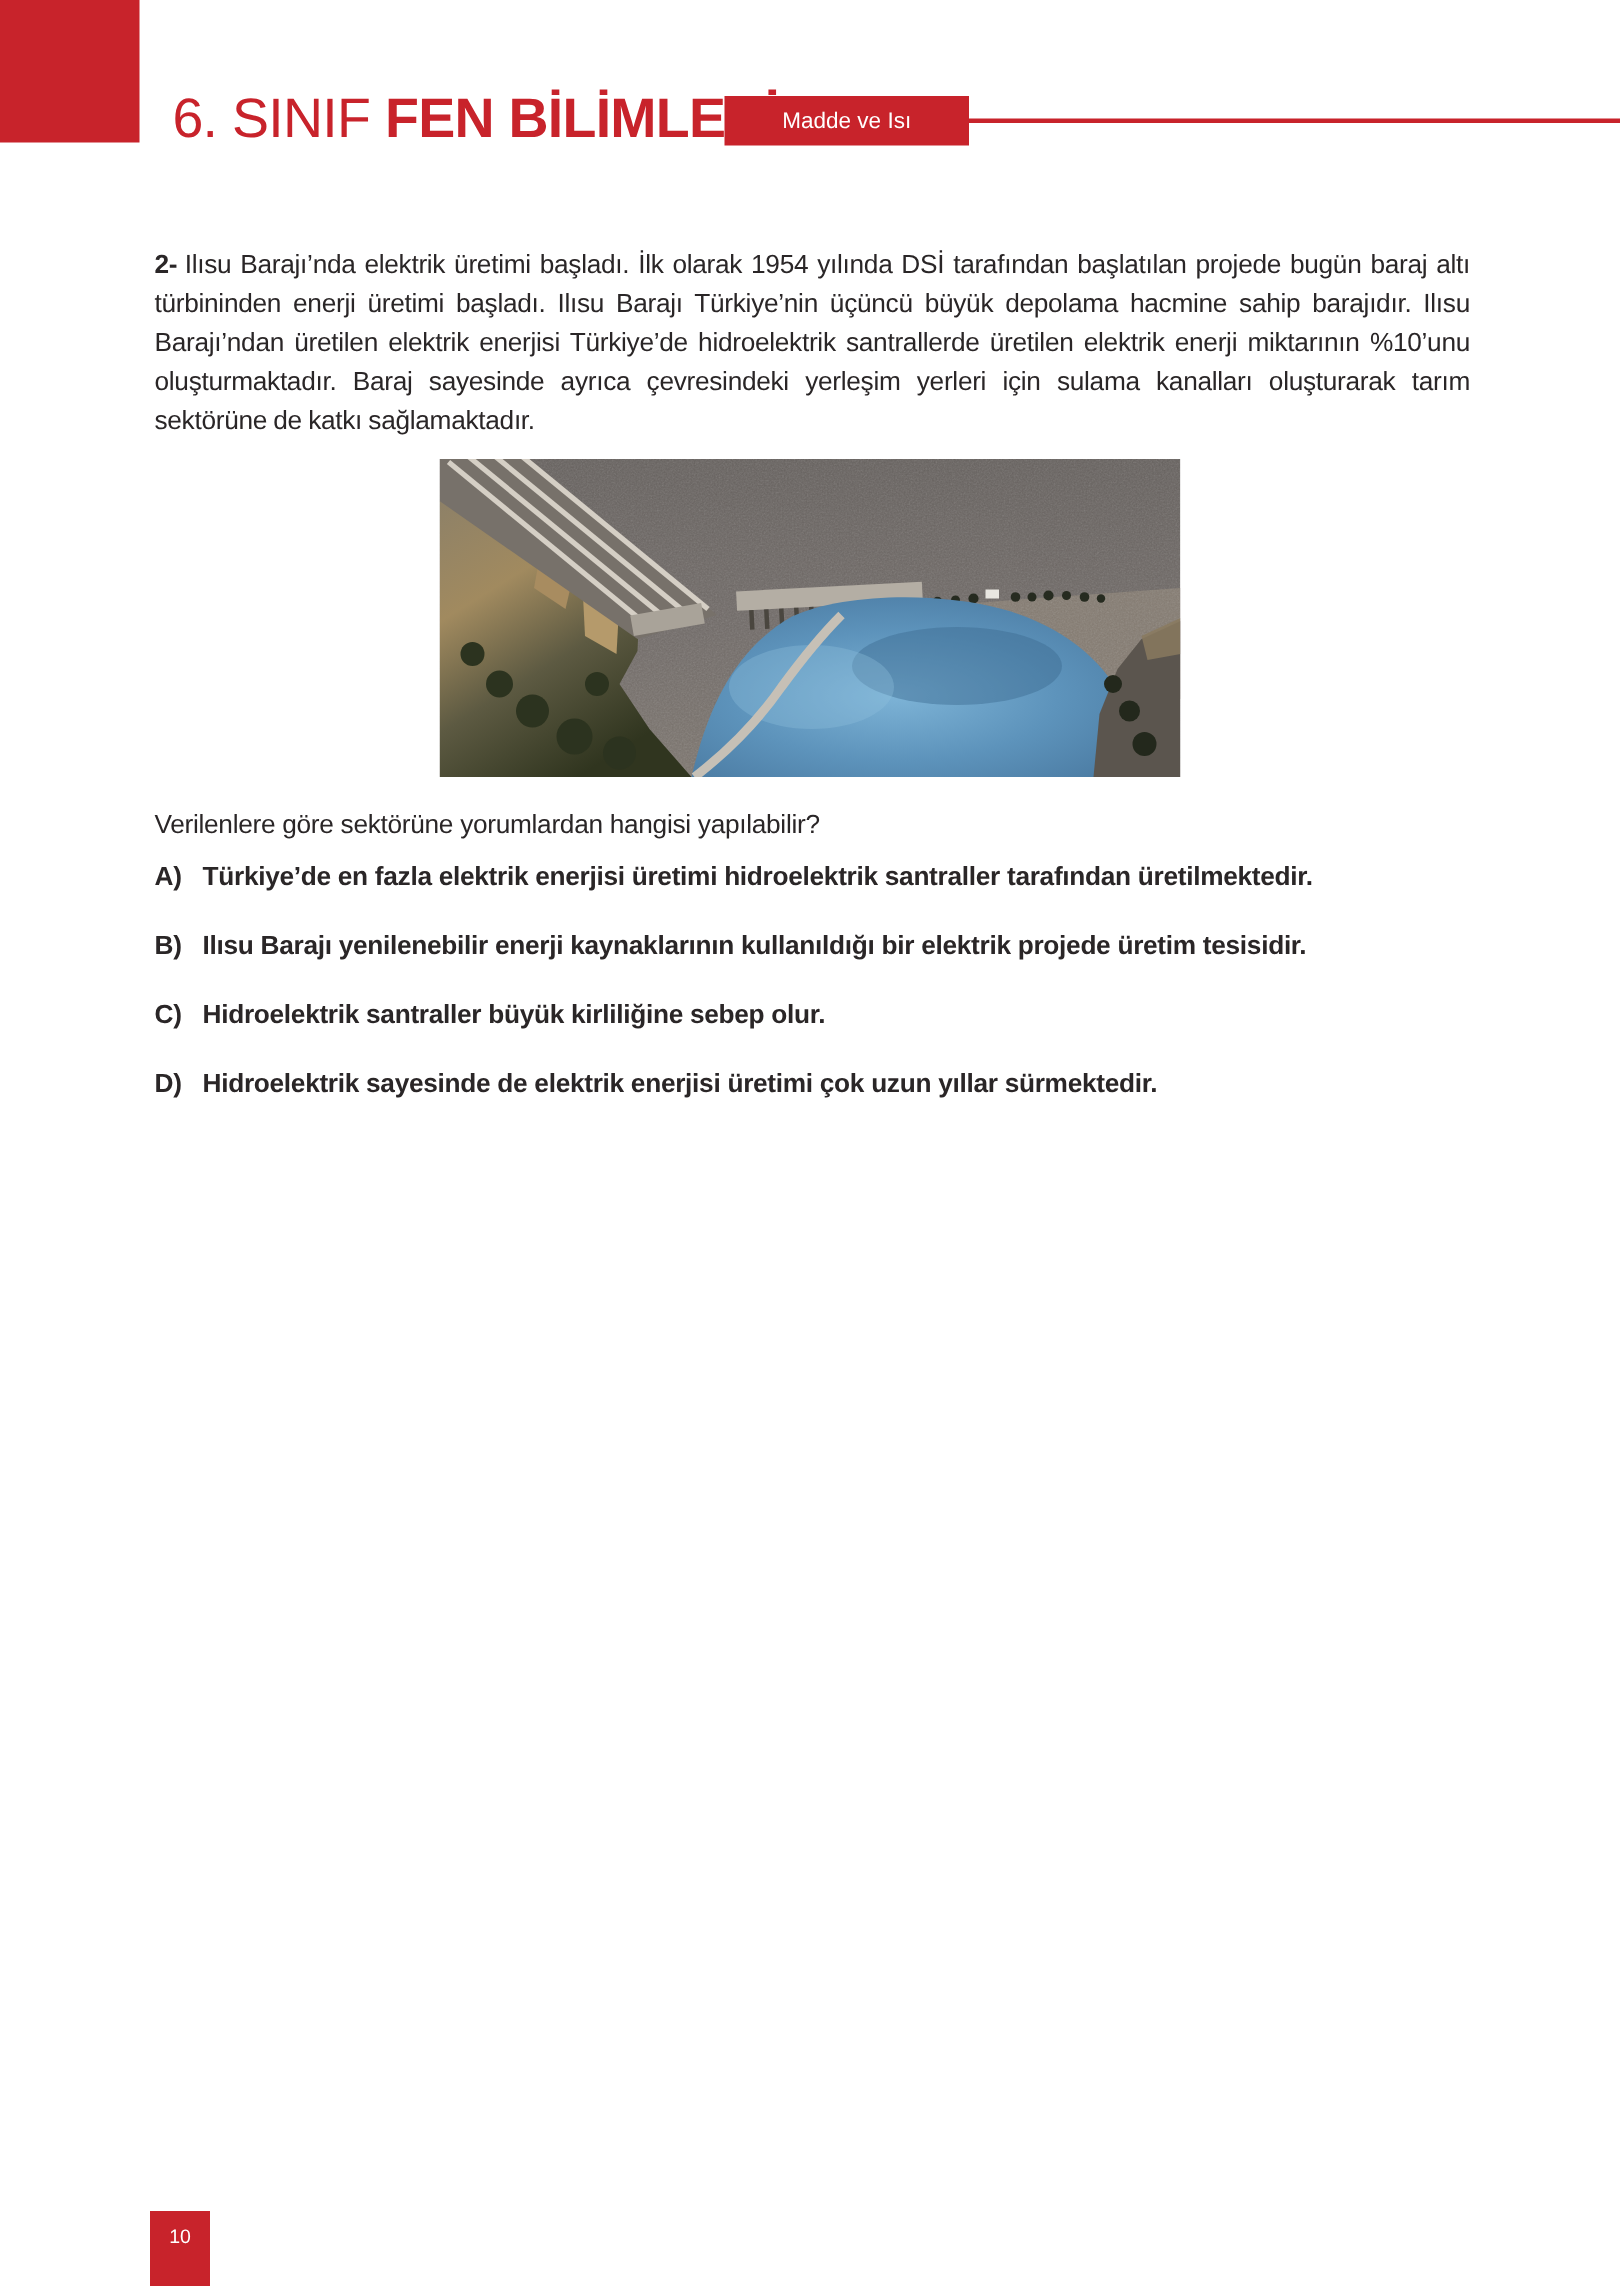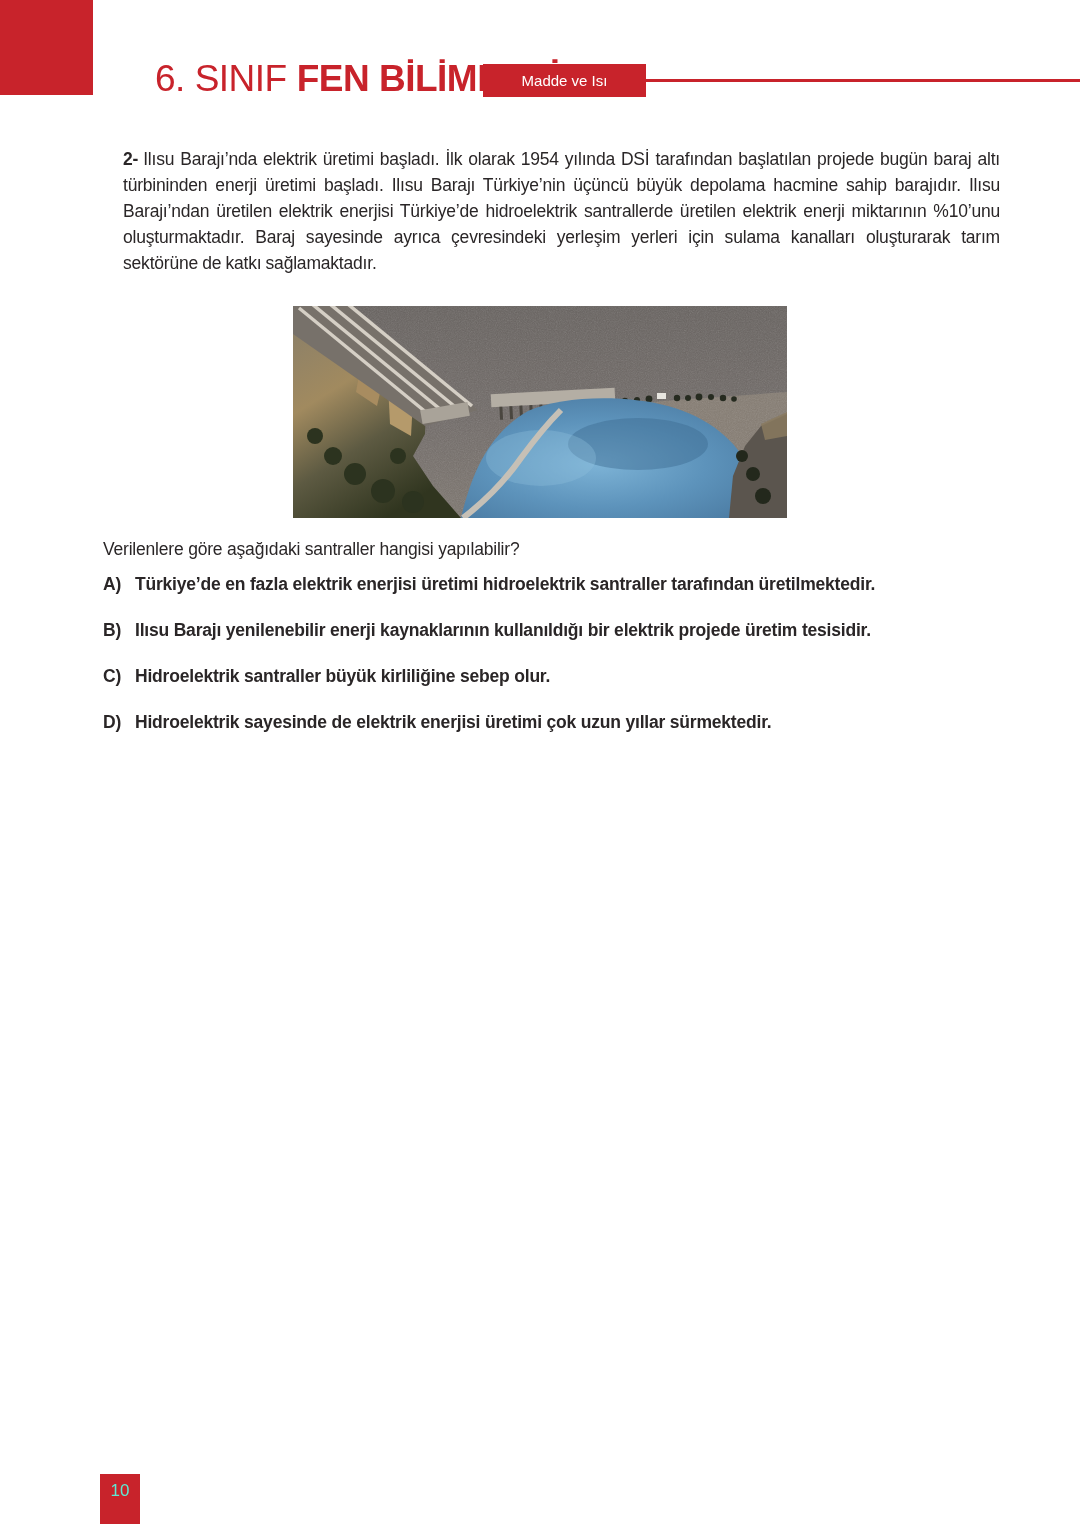--- a/index.html
+++ b/index.html
@@ -4,45 +4,45 @@
 <style>
   html,body{margin:0;padding:0;background:#ffffff;}
   .page{
     position:relative;width:1080px;height:1527px;background:#ffffff;
     font-family:"Liberation Sans",sans-serif;color:#2a2627;overflow:hidden;
   }
   
   .corner-block{position:absolute;left:0;top:0;width:93px;height:95px;background:#c8232b;}
   .title-row{position:absolute;left:115px;top:58px;height:40px;display:flex;align-items:flex-end;
     font-size:37px;letter-spacing:-0.5px;color:#c8232b;white-space:nowrap;line-height:38px;}
-  .title-row .grade{font-weight:400;margin-right:10px;margin-left:40px;}
+  .title-row .grade{font-weight:400;margin-right:10px;}
   .title-row .subject{font-weight:700;}
   .unit-badge{position:absolute;left:483px;top:64px;width:163px;height:33px;background:#c8232b;
     color:#ffffff;font-size:15px;display:flex;align-items:center;justify-content:center;white-space:nowrap;}
   .header-rule{position:absolute;left:646px;right:0;top:79px;height:3px;background:#c8232b;}
   
   .qparagraph{
-    position:absolute;left:103px;top:146px;width:877px;
+    position:absolute;left:103px;top:163px;width:877px;
     font-size:17.5px;line-height:26px;text-align:justify;
-    letter-spacing:-0.2px;word-spacing:-0.5px;color:#2a2627;margin-left:20px;
+    letter-spacing:-0.2px;word-spacing:-0.5px;color:#2a2627;
   }
   .qparagraph .qnum{font-weight:700;margin-right:5px;}
   .stem{position:absolute;left:103px;top:536px;width:877px;font-size:17.5px;line-height:26px;
     letter-spacing:-0.2px;color:#2a2627;}
   .options{position:absolute;left:103px;top:571px;width:877px;}
   .option{display:flex;margin-bottom:20px;font-size:17.5px;line-height:26px;letter-spacing:-0.2px;}
   .option .letter{font-weight:700;width:32px;flex:0 0 32px;}
   .option .text{flex:1;font-weight:bold;}
   
   .photo{position:absolute;left:293px;top:306px;width:494px;height:212px;overflow:hidden;}
   .photo svg{display:block;width:100%;height:100%;}
   
   .pagenum-box{position:absolute;left:100px;top:1474px;width:40px;height:50px;background:#c8232b;
     display:flex;justify-content:center;align-items:flex-start;padding-top:7px;box-sizing:border-box;}
-  .pagenum-box span{color:#5eead4;font-size:17px;line-height:20px;}
+  .pagenum-box span{color:#ffffff;font-size:13px;line-height:20px;}
 </style>
 </head>
 <body>
 
 <div class="page">
 
   <div class="corner-block"></div>
   <div class="title-row">
     <span class="grade">6. SINIF</span>
     <span class="subject">FEN BİLİMLERİ</span>
@@ -146,21 +146,21 @@
       <path d="M 436,212 L 440,170 L 452,140 L 468,120 L 494,108 L 494,212 Z" fill="#5b554e"></path>
       <polygon points="468,118 494,106 494,130 472,134" fill="#8a7a5f" opacity="0.85"></polygon>
       <g fill="#23281c">
         <circle cx="449" cy="150" r="6"></circle>
           <circle cx="460" cy="168" r="7"></circle>
           <circle cx="470" cy="190" r="8"></circle>
       </g>
     </svg>
   </div>
 
-  <div class="stem">Verilenlere göre aşağıdaki santraller hangisi yapılabilir?</div>
+  <div class="stem">Verilenlere göre sektörüne yorumlardan hangisi yapılabilir?</div>
 
   <div class="options">
     <div class="option">
       <span class="letter">A)</span>
       <span class="text">Türkiye’de en fazla elektrik enerjisi üretimi hidroelektrik santraller tarafından üretilmektedir.</span>
     </div>
     <div class="option">
       <span class="letter">B)</span>
       <span class="text">Ilısu Barajı yenilenebilir enerji kaynaklarının kullanıldığı bir elektrik projede üretim tesisidir.</span>
     </div>

